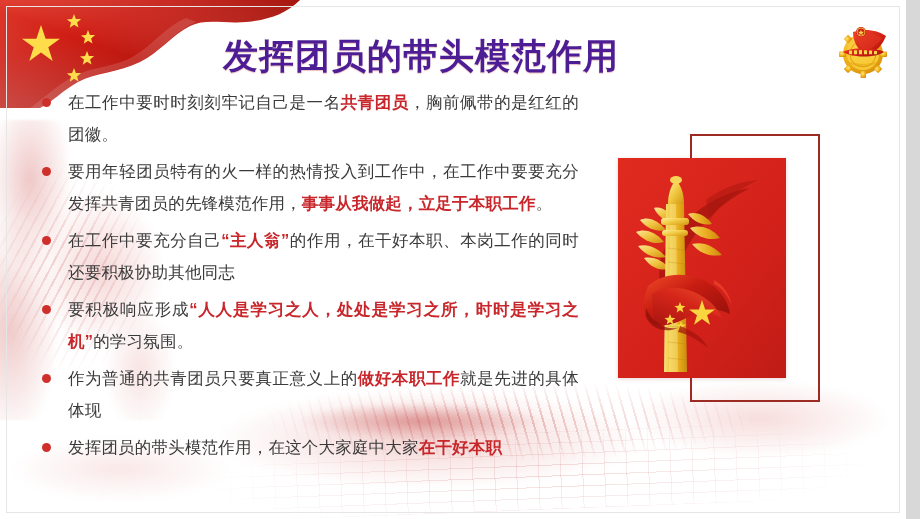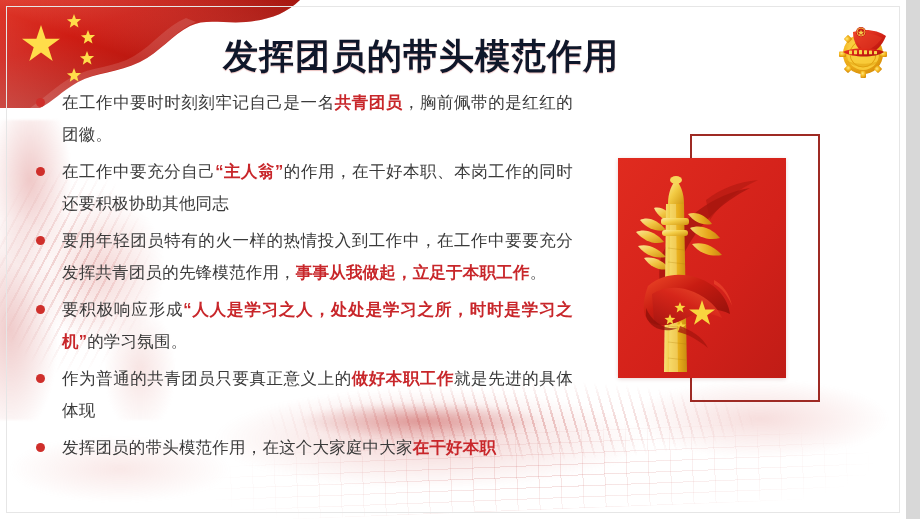--- a/index.html
+++ b/index.html
@@ -124,30 +124,30 @@
   #title {
     position: absolute;
     left: 186px; top: 34px;
     width: 470px;
     text-align: center;
     font-family: "DejaVu Serif", "Liberation Serif", serif;
     font-weight: bold;
     font-size: 35px;
     line-height: 44px;
     letter-spacing: 1px;
-    color: #0f172a;
+    color: #4c1d95;
     text-shadow: 0 1px 1px rgba(190,50,44,.30);
     z-index: 20;
     white-space: nowrap;
   }
 
   
   #body {
     position: absolute;
-    left: 28px; top: 86px;
+    left: 34px; top: 86px;
     width: 545px;
     z-index: 20;
   }
   .bullet {
     position: relative;
     padding-left: 34px;
     margin-bottom: 5px;
     font-size: 16.5px;
     line-height: 32px;
     color: #3a3a3a;
@@ -230,22 +230,22 @@
         <path d="M87,51 l1.9,4.9 5.2,.2 -4,3.3 1.4,5.1 -4.4,-2.8 -4.3,3 1.2,-5.2 -4.1,-3.1 5.2,-.4 Z"></path>
         <path d="M74,68 l1.9,4.9 5.2,.2 -4,3.3 1.4,5.1 -4.4,-2.8 -4.3,3 1.2,-5.2 -4.1,-3.1 5.2,-.4 Z"></path>
       </g>
     </svg>
   </div>
 
   <div id="title">发挥团员的带头模范作用</div>
 
   <div id="body">
       <div class="bullet"><span class="dot"></span><span>在工作中要时时刻刻牢记自己是一名</span><span class="hl">共青团员</span><span>，胸前佩带的是红红的团徽。</span></div>
+      <div class="bullet"><span class="dot"></span><span>要用年轻团员特有的火一样的热情投入到工作中，在工作中要要充分发挥共青团员的先锋模范作用，</span><span class="hl">事事从我做起，立足于本职工作</span><span>。</span></div>
       <div class="bullet"><span class="dot"></span><span>在工作中要充分自己</span><span class="hl">“主人翁”</span><span>的作用，在干好本职、本岗工作的同时还要积极协助其他同志</span></div>
-      <div class="bullet"><span class="dot"></span><span>要用年轻团员特有的火一样的热情投入到工作中，在工作中要要充分发挥共青团员的先锋模范作用，</span><span class="hl">事事从我做起，立足于本职工作</span><span>。</span></div>
       <div class="bullet"><span class="dot"></span><span>要积极响应形成</span><span class="hl">“人人是学习之人，处处是学习之所，时时是学习之机”</span><span>的学习氛围。</span></div>
       <div class="bullet"><span class="dot"></span><span>作为普通的共青团员只要真正意义上的</span><span class="hl">做好本职工作</span><span>就是先进的具体体现</span></div>
       <div class="bullet"><span class="dot"></span><span>发挥团员的带头模范作用，在这个大家庭中大家</span><span class="hl">在干好本职</span></div>
     </div>
 
   <div id="pic-frame"></div>
 
   <div id="pic">
     <svg width="168" height="220" viewBox="0 0 168 220">
       <defs>

